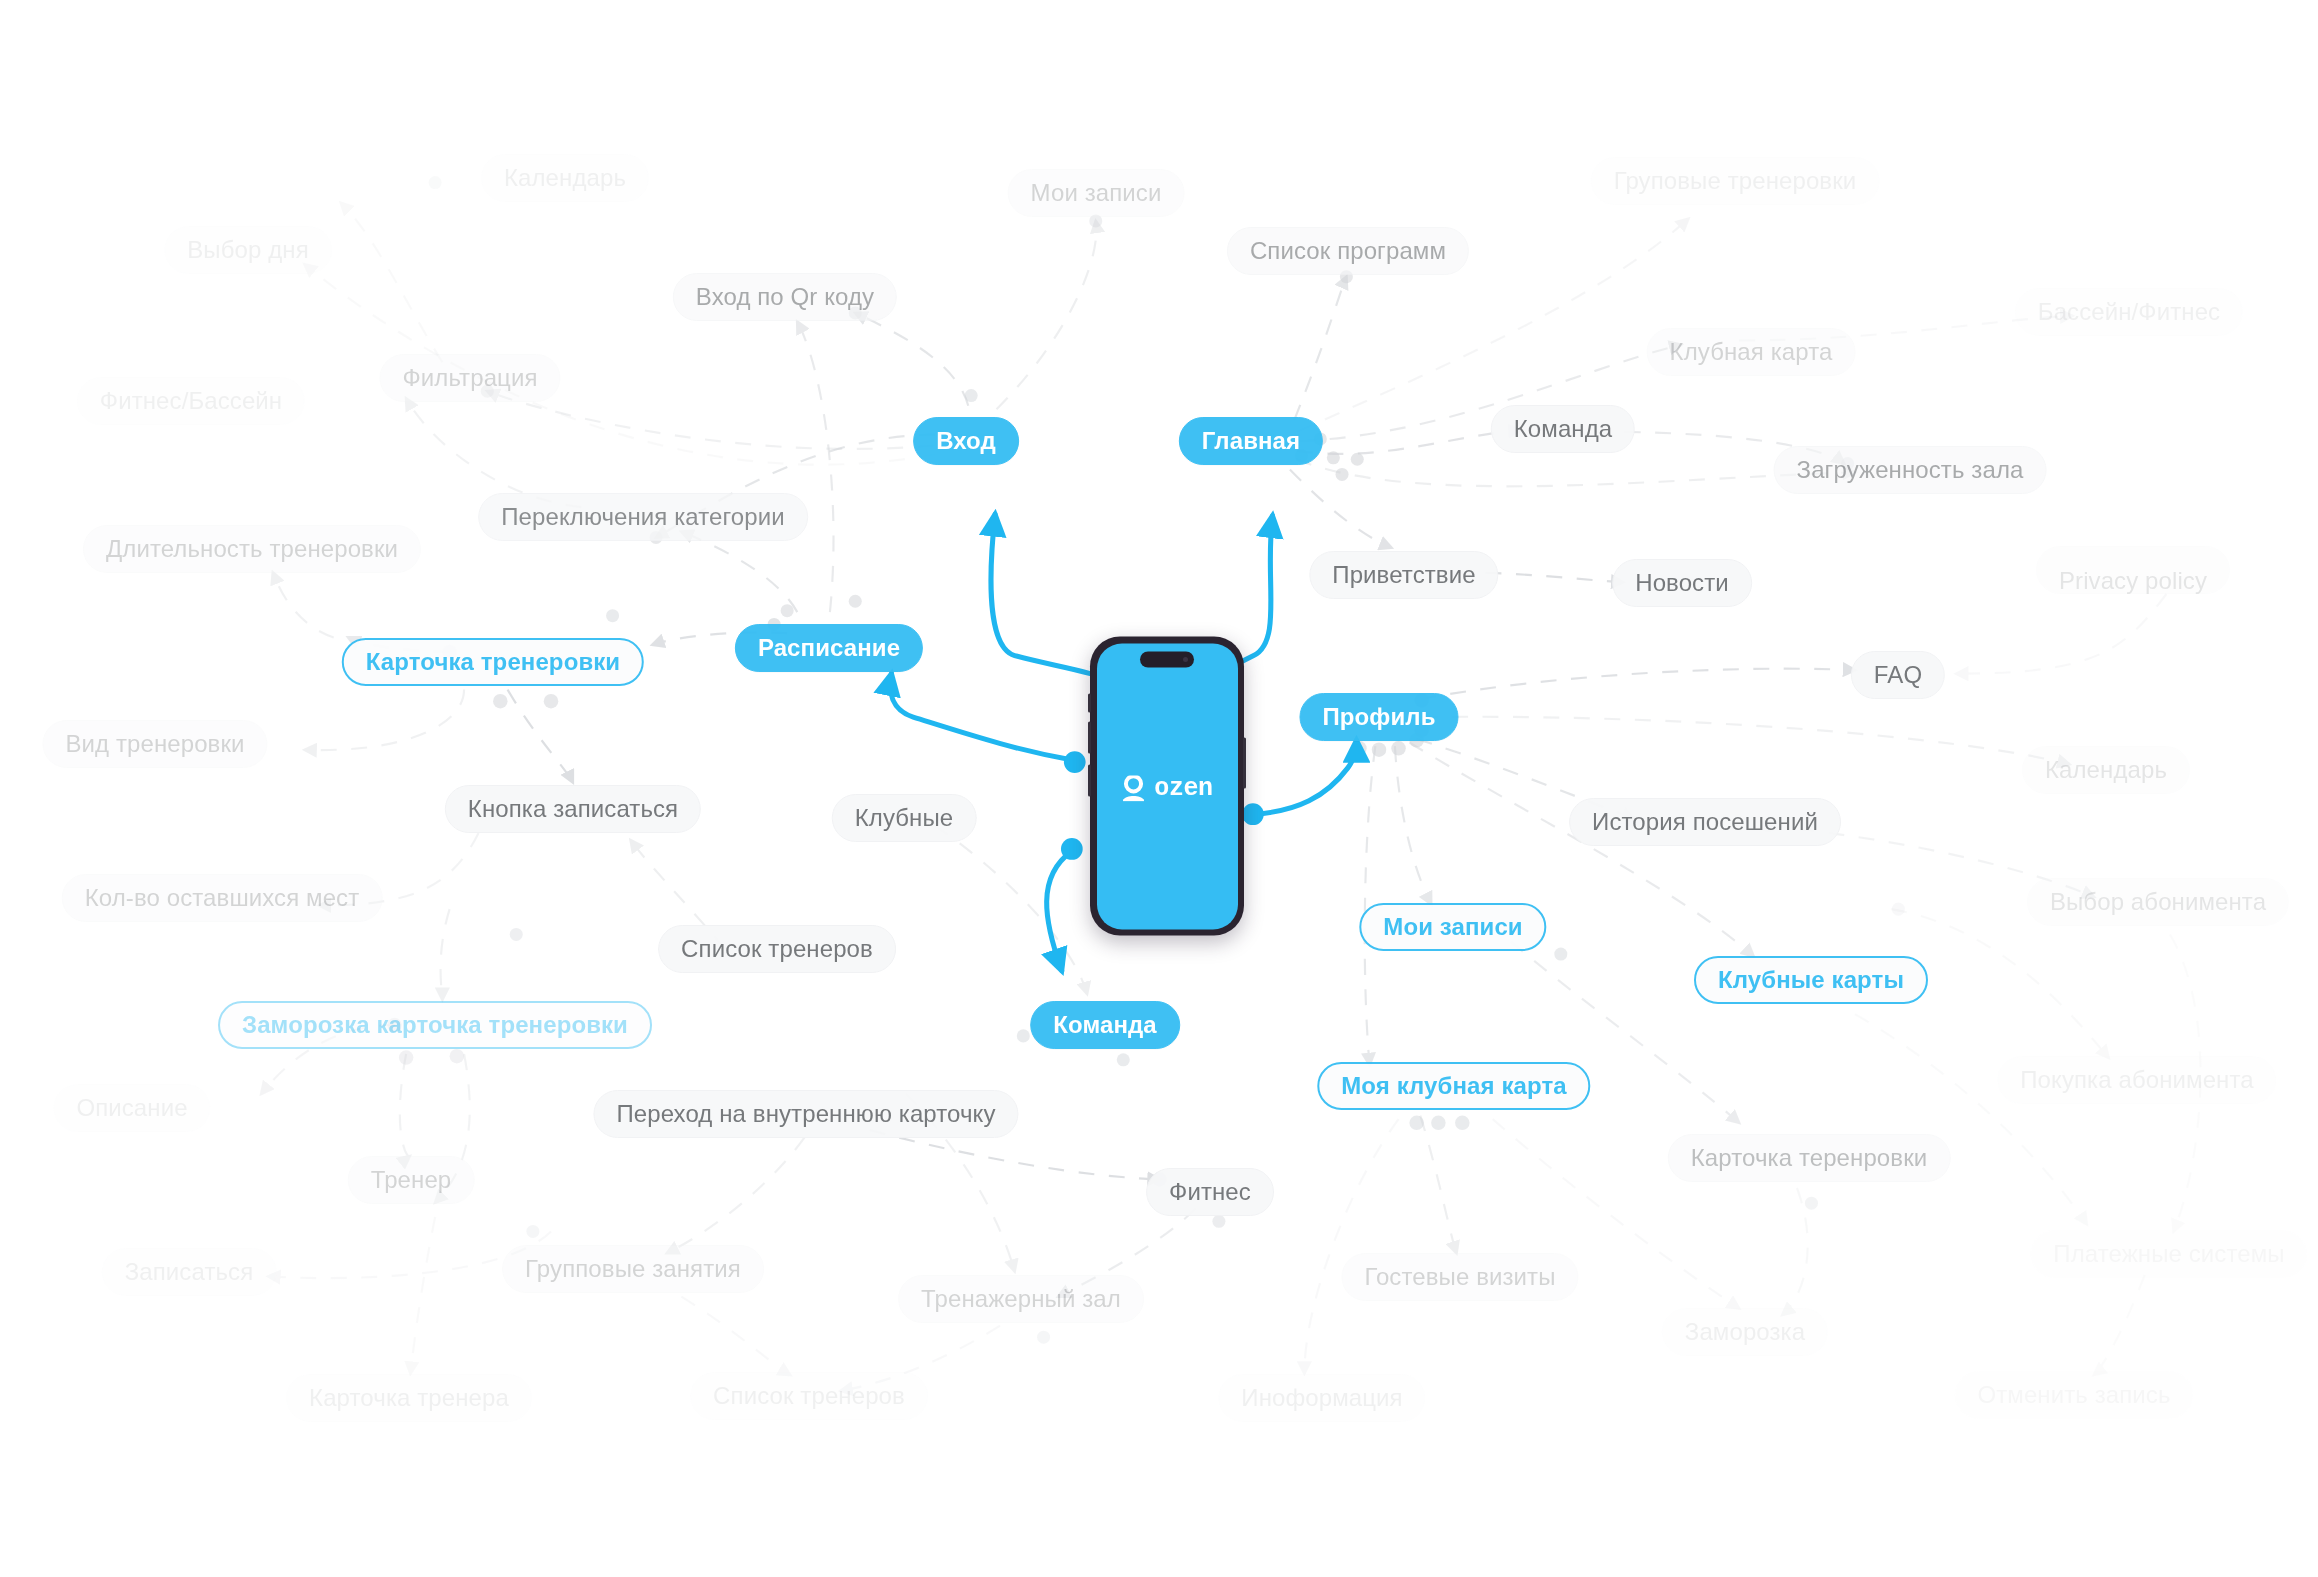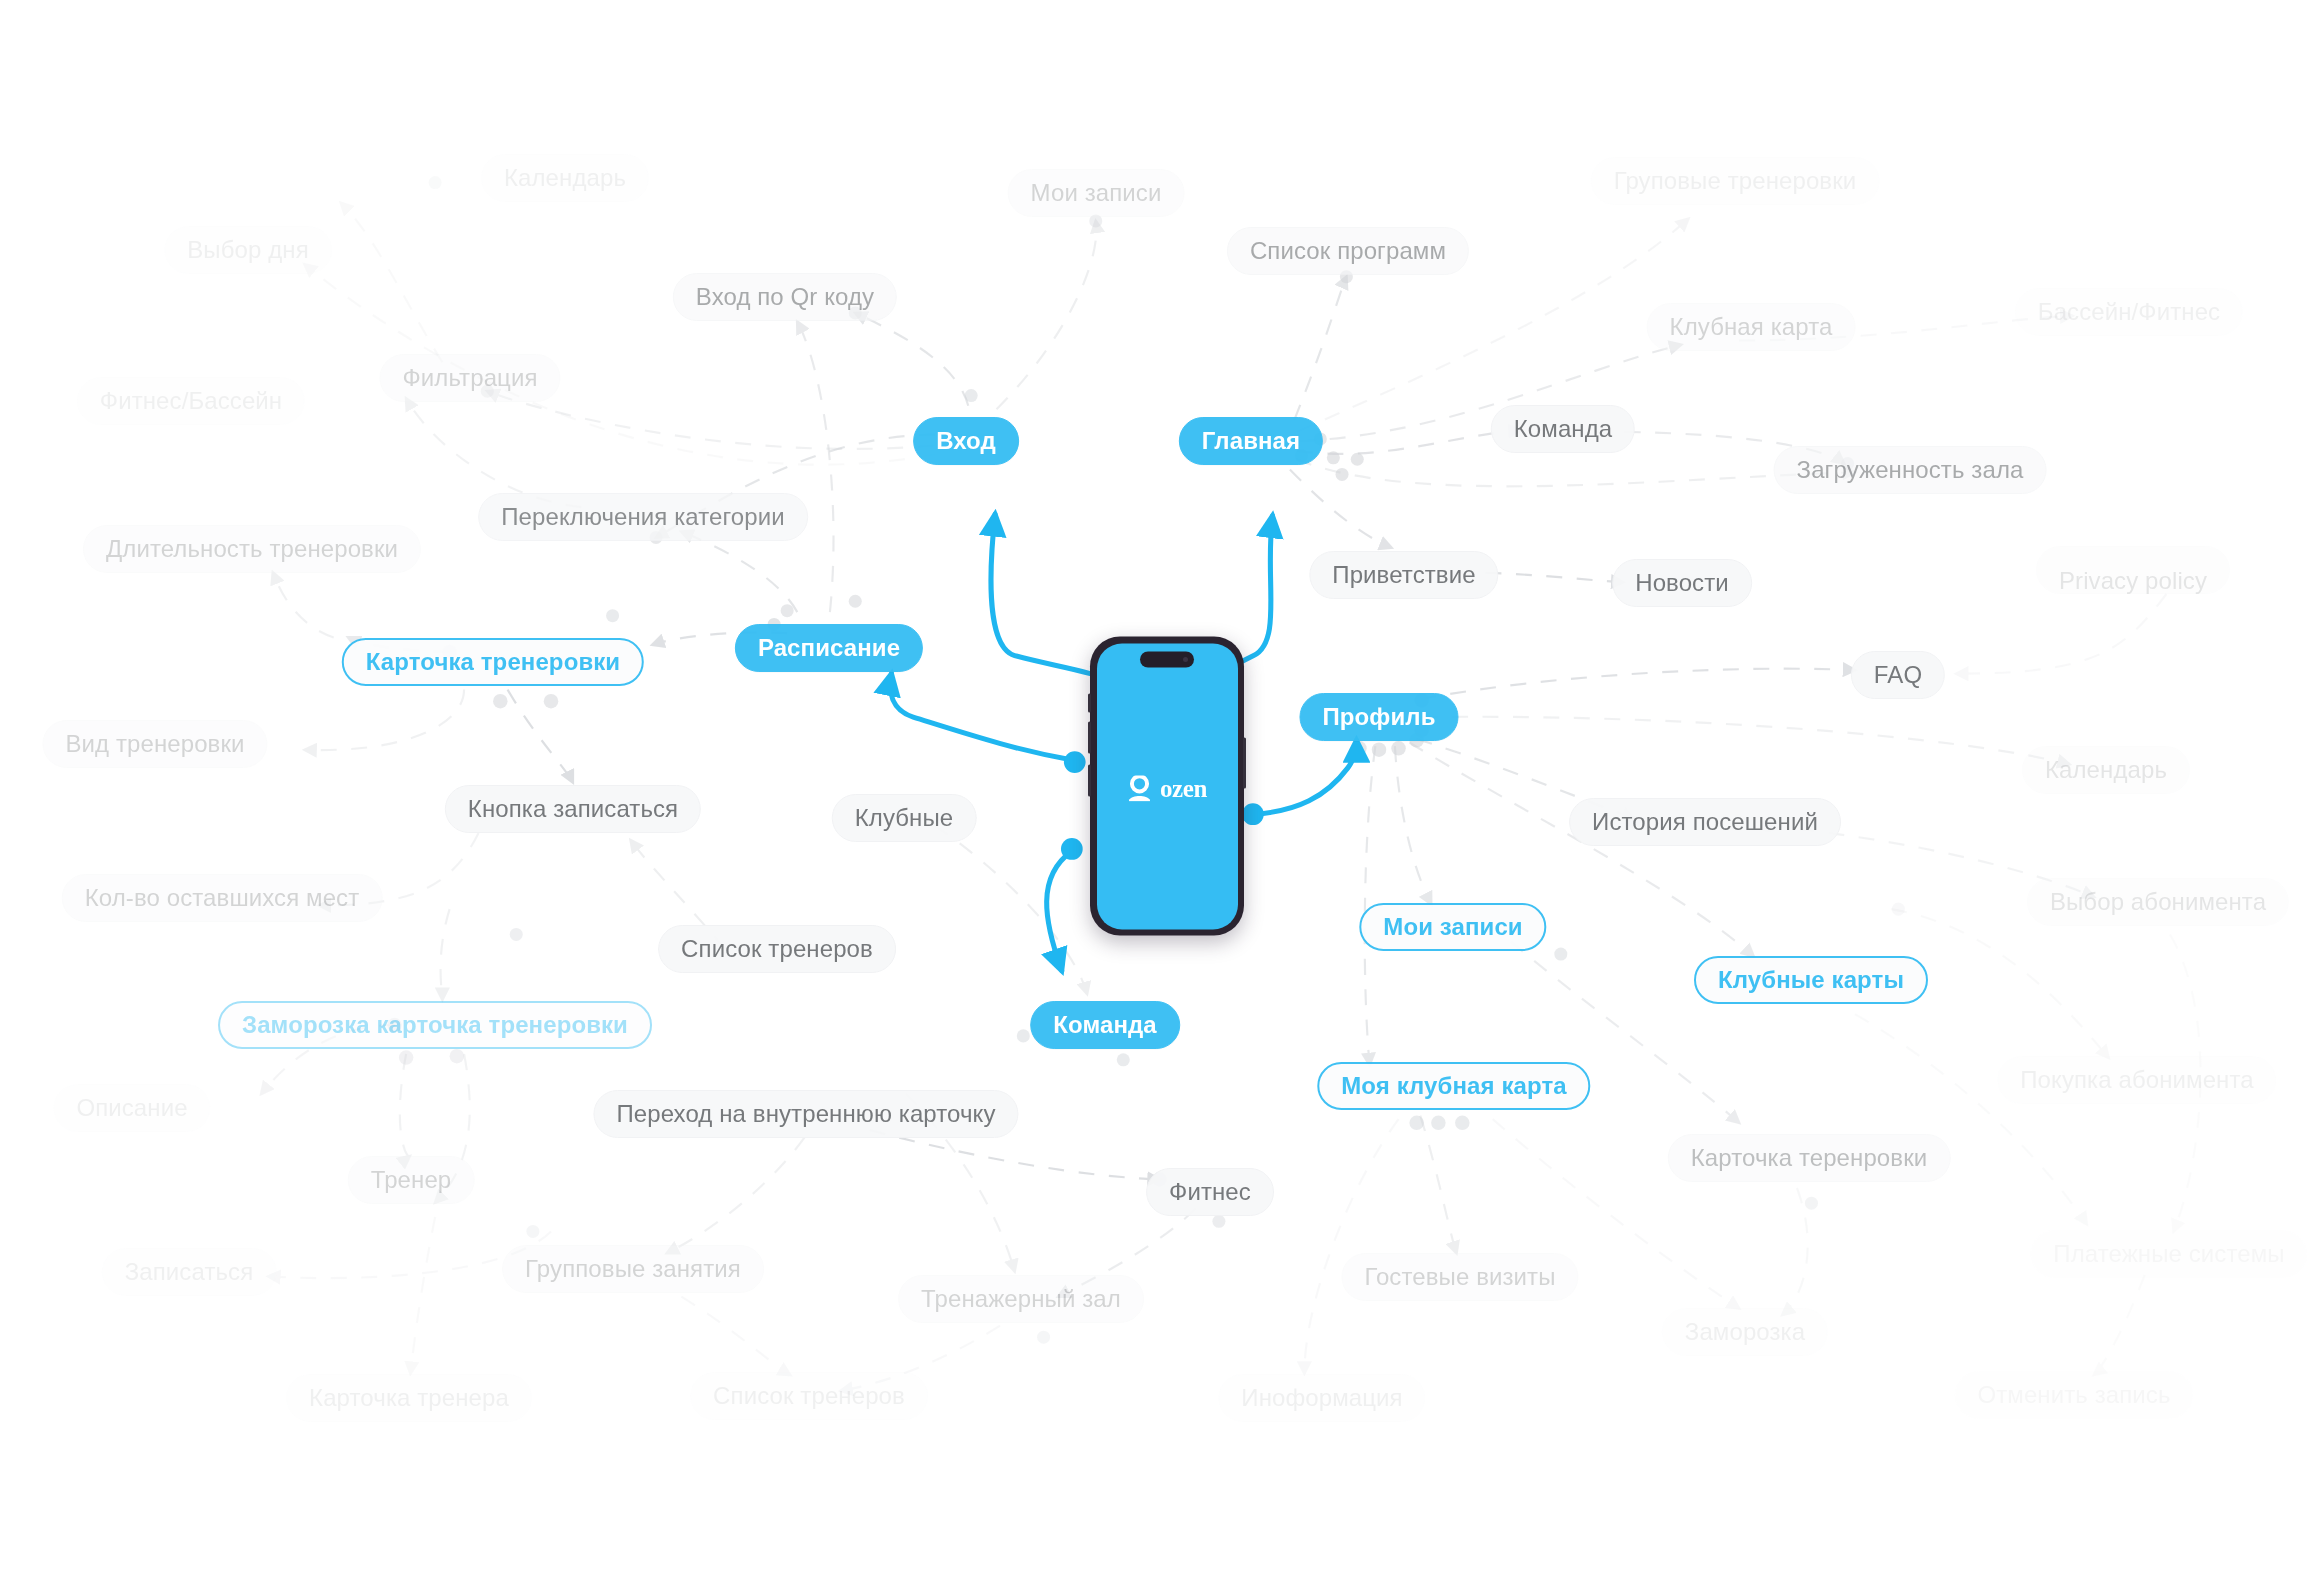--- a/index.html
+++ b/index.html
@@ -76,21 +76,21 @@
   #notch .cam{position:absolute;right:6.5px;top:50%;transform:translateY(-50%);
     width:5px;height:5px;border-radius:50%;background:#3a3242;}
   .side-btn{position:absolute;background:#35303c;border-radius:2.2px;}
   .sb1{left:-2.2px;top:57px;width:2.9px;height:19px;}
   .sb2{left:-2.2px;top:85px;width:2.9px;height:32px;}
   .sb3{left:-2.2px;top:128px;width:2.9px;height:32px;}
   .sb4{right:-2.2px;top:101px;width:2.9px;height:51px;}
   #brand{display:flex;align-items:center;gap:8px;margin-top:4.3px;}
   #brand .wordmark{
     color:#fff;font-size:25px;font-weight:bold;letter-spacing:-0.4px;
-    font-family:Liberation Serif, serif;
+    font-family:Liberation Mono, monospace;
   }
 </style>
 </head>
 <body>
 
 <div id="stage">
 
   <svg id="edges" viewBox="0 0 3200 2177" xmlns="http://www.w3.org/2000/svg">
     <defs>
       <marker id="gtri" viewBox="0 0 10 10" refX="8" refY="5" markerWidth="7" markerHeight="7" orient="auto-start-reverse">
@@ -263,21 +263,21 @@
       </div>
       <div class="node plain f10" style="left: 1735px; top: 181px;">
         <span>Груповые тренеровки</span>
       </div>
       <div class="node plain f60" style="left: 785px; top: 297px;">
         <span>Вход по Qr коду</span>
       </div>
       <div class="node plain f10" style="left: 2129px; top: 312px;">
         <span>Бассейн/Фитнес</span>
       </div>
-      <div class="node plain f30" style="left: 1751px; top: 327px;">
+      <div class="node plain f30" style="left: 1751px; top: 352px;">
         <span>Клубная карта</span>
       </div>
       <div class="node plain f30" style="left: 470px; top: 378px;">
         <span>Фильтрация</span>
       </div>
       <div class="node plain f10" style="left: 191px; top: 401px;">
         <span>Фитнес/Бассейн</span>
       </div>
       <div class="node plain f95" style="left: 1563px; top: 429px;">
         <span>Команда</span>

